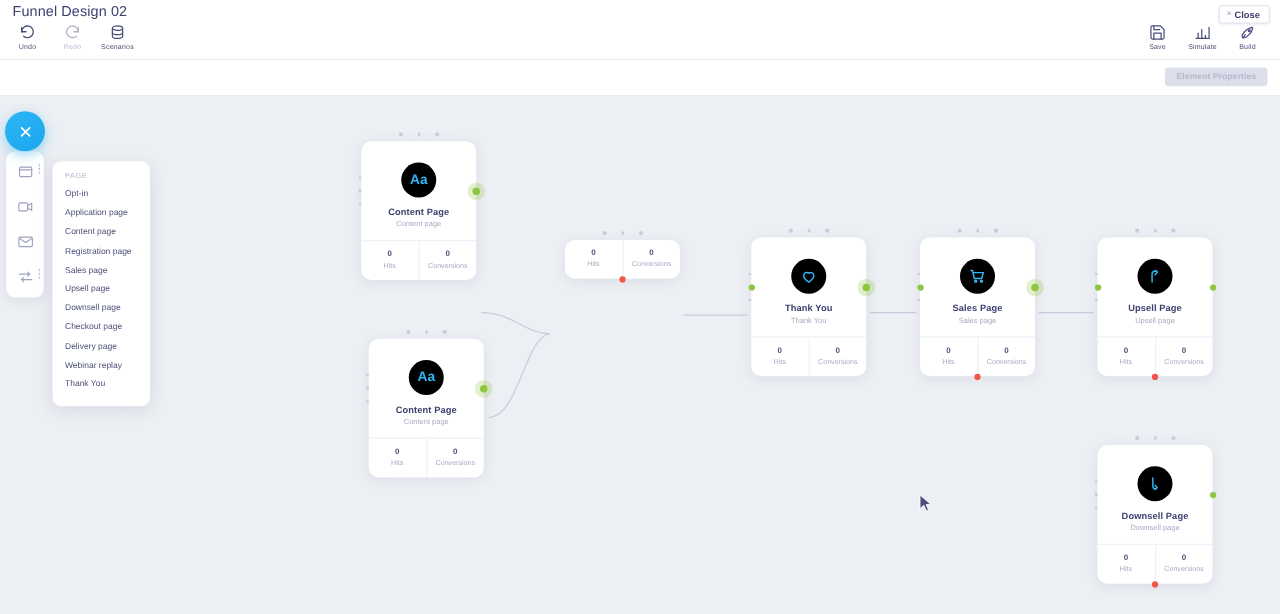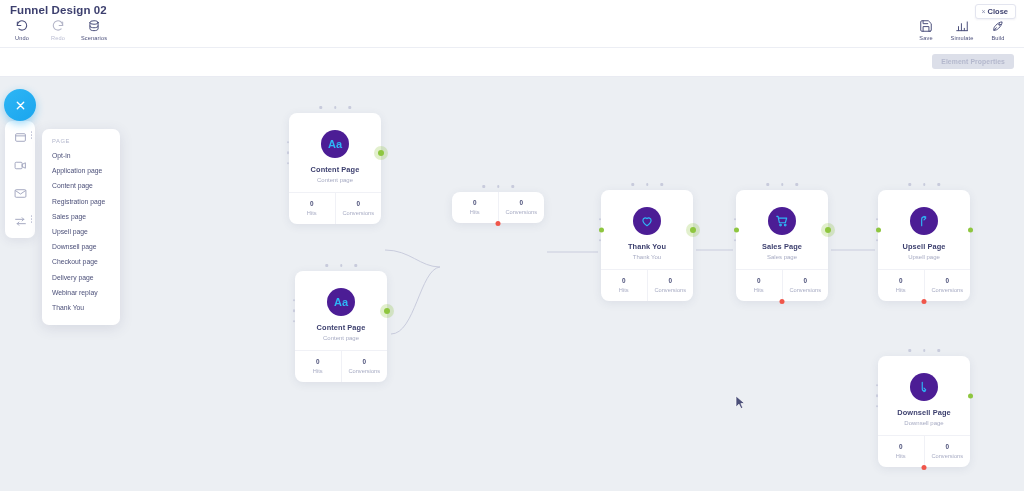--- a/index.html
+++ b/index.html
@@ -11,21 +11,21 @@
   }
   #app { position: relative; width: 1024px; height: 491px; }
 
   
   .header {
     position: absolute; left: 0; top: 0; width: 1024px; height: 48px;
     background: #ffffff;
   }
   .app-title {
     position: absolute; left: 10px; top: 4px;
-    font-size: 11.5px; font-weight: bold; color: #3c3f6e;
+    font-size: 11.5px; font-weight: normal; color: #3c3f6e;
     letter-spacing: .1px;
   }
   .toolbar-left { position: absolute; left: 4px; top: 19px; display: flex; }
   .toolbar-right { position: absolute; right: 8px; top: 19px; display: flex; }
   .tool-btn {
     width: 36px; display: flex; flex-direction: column;
     align-items: center; gap: 2px; cursor: pointer;
   }
   .tool-btn .glyph { width: 14px; height: 14px; display: block; }
   .tool-btn .tlabel {
@@ -128,21 +128,21 @@
     z-index: 3;
   }
   .node-top {
     position: relative;
     padding: 17px 4px 9px 4px;
     display: flex; flex-direction: column; align-items: center;
     border-bottom: 1px solid #f0f1f6;
   }
   .node-icon {
     width: 28px; height: 28px; border-radius: 50%;
-    background: #4c1d95;
+    background: #000000;
     display: flex; align-items: center; justify-content: center;
     margin-bottom: 7px;
   }
   .node-icon svg { width: 14px; height: 14px; }
   .node-icon .aa {
     font-size: 11px; font-weight: bold; color: #2eb6f5;
     font-family: "Liberation Sans", sans-serif; line-height: 1;
   }
   .node-title {
     font-size: 7.4px; font-weight: bold; color: #3c3f6e;

